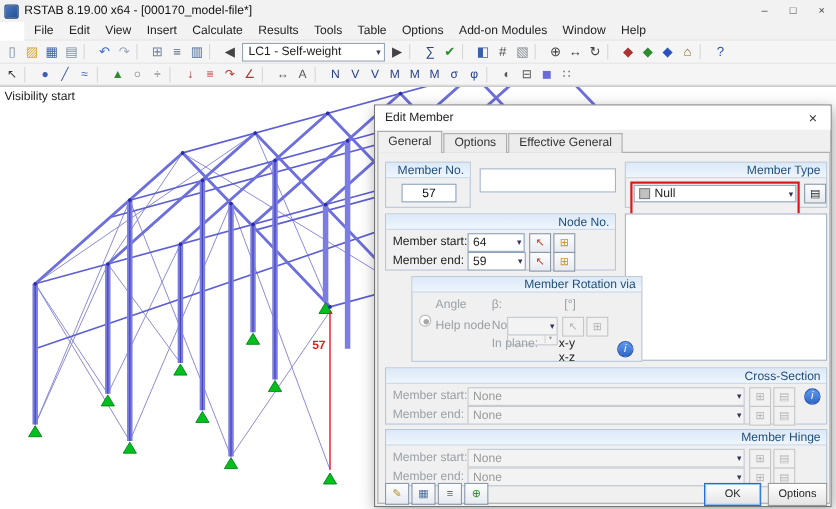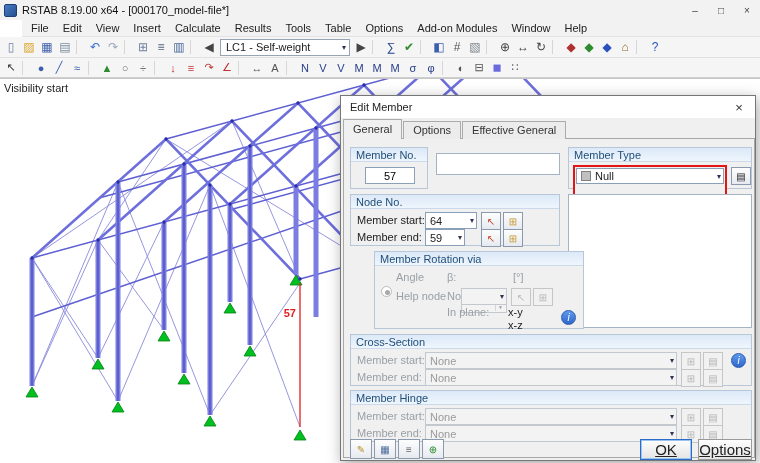--- a/index.html
+++ b/index.html
@@ -33,21 +33,21 @@
   
   .dialog { position:absolute; left:340px; top:95px; width:416px; height:366px; background:#f0f0f0; border:1px solid #767676; box-shadow:2px 4px 14px rgba(0,0,0,.35); }
   .dlg-title { height:22px; background:#fff; display:flex; align-items:center; padding-left:9px; }
   .dlg-close { width:32px; height:22px; margin-left:auto; display:flex; align-items:center; justify-content:center; font-size:13px; color:#333; }
   .dlg-tabs { position:absolute; left:2px; top:23px; height:20px; display:flex; align-items:flex-end; z-index:2; }
   .tab { height:18px; line-height:17px; padding:0 9px; border:1px solid #ababab; border-bottom:none; background:#ececec; margin-right:1px; color:#333; }
   .tab.active { height:20px; line-height:19px; background:#f0f0f0; }
   .dlg-body { position:absolute; left:2px; top:42px; width:412px; bottom:2px; border:1px solid #a8a8a8; background:#f0f0f0; }
 
   .grp { position:absolute; border:1px solid #b8c7d8; background:#f0f0f0; }
-  .grp-h { height:14px; line-height:14px; padding:0 5px; font-size:11px; color:#1f4e79; background:linear-gradient(#dce9f8,#eef5fc); border-bottom:1px solid #cbd9ea; white-space:nowrap; }
+  .grp-h { height:14px; line-height:14px; padding:0 5px; font-size:11px; color:#1f4e79; background:linear-gradient(#dce9f8,#eef5fc); border-bottom:1px solid #cbd9ea; white-space:nowrap;text-align:right; }
   .abs { position:absolute; }
   .lbl { color:#222; line-height:17px; white-space:nowrap; }
   .glbl { color:#9aa0a6; line-height:17px; white-space:nowrap; }
 
   .inp { height:17px; border:1px solid #8aa0b8; background:#fff; font:11px "Liberation Sans",sans-serif; text-align:center; width:100%; }
   .cmb { height:17px; background:#fff; border:1px solid #8aa0b8; display:flex; align-items:center; justify-content:space-between; padding:0 2px 0 4px; }
   .cmb.dis { background:#f3f3f3; color:#9a9a9a; border-color:#c2c8ce; }
   .swatch { width:10px; height:10px; background:#c0c0c0; border:1px solid #808080; margin-right:4px; }
   .red-wrap { position:absolute; border:2px solid #e01515; padding:1px; background:#f0f0f0; }
   .ibtn { width:20px; height:18px; border:1px solid #8a9aac; background:linear-gradient(#fdfdfd,#e6eaf0); display:flex; align-items:center; justify-content:center; font-size:10px; }
@@ -57,21 +57,21 @@
 
   .radio { width:11px; height:11px; border-radius:50%; border:1px solid #8a8a8a; background:#fff; display:inline-block; position:relative; }
   .radio.checked::after { content:""; position:absolute; left:3px; top:3px; width:5px; height:5px; border-radius:50%; background:#444; }
   .radio.dis { border-color:#bcbcbc; }
   .radio.dis.checked::after { background:#a8a8a8; }
 
   .spin { height:17px; background:#f3f3f3; border:1px solid #c2c8ce; position:relative; }
   .spin .arr { position:absolute; right:1px; width:10px; height:7px; font-size:5px; color:#999; text-align:center; line-height:7px; border-left:1px solid #d5d5d5; }
   .spin .up { top:1px; } .spin .dn { bottom:1px; }
 
-  .btn { height:21px; border:1px solid #9a9a9a; background:linear-gradient(#fefefe,#e4e4e4); font-size:15px; display:flex; align-items:center; justify-content:center;text-decoration:underline; }
+  .btn { height:21px; border:1px solid #9a9a9a; background:linear-gradient(#fefefe,#e4e4e4); font-size:10px; display:flex; align-items:center; justify-content:center; }
   .btn.default { border:1px solid #2a6cc8; box-shadow:inset 0 0 0 1px #9cc3ef; }
 </style>
 </head>
 <body>
 
 <div class="titlebar" data-name="titlebar">
   <div class="app-icon" data-name="app-icon"></div>
   <div class="title-text" data-name="window-title">RSTAB 8.19.00 x64 - [000170_model-file*]</div>
   <div class="win-btn" data-name="minimize-button">–</div>
   <div class="win-btn" data-name="maximize-button">□</div>
@@ -319,21 +319,21 @@
     <div class="grp" style="left:6px;top:55px;width:210px;height:52px;" data-name="node-no-group">
       <div class="grp-h" data-name="node-no-header">Node No.</div>
       <div class="abs lbl" style="left:6px;top:17px;" data-name="member-start-label">Member start:</div>
       <div class="cmb abs" style="left:74px;top:17px;width:52px;" data-name="member-start-node-combo">
         <span data-name="member-start-node-value">64</span>
         <span class="car" data-name="chevron-down-icon">▾</span>
       </div>
       <div class="ibtn abs" style="left:130px;top:17px;color:#c04020;" data-name="pick-start-node-button">↖</div>
       <div class="ibtn abs" style="left:152px;top:17px;color:#c8982c;" data-name="new-start-node-button">⊞</div>
       <div class="abs lbl" style="left:6px;top:34px;" data-name="member-end-label">Member end:</div>
-      <div class="cmb abs" style="left:74px;top:34px;width:40px;" data-name="member-end-node-combo">
+      <div class="cmb abs" style="left:74px;top:34px;width:53px;" data-name="member-end-node-combo">
         <span data-name="member-end-node-value">59</span>
         <span class="car" data-name="chevron-down-icon">▾</span>
       </div>
       <div class="ibtn abs" style="left:130px;top:34px;color:#c04020;" data-name="pick-end-node-button">↖</div>
       <div class="ibtn abs" style="left:152px;top:34px;color:#c8982c;" data-name="new-end-node-button">⊞</div>
     </div>
 
     <div class="grp" style="left:6px;top:112px;width:210px;height:78px;margin-left:24px;" data-name="member-rotation-group">
       <div class="grp-h" data-name="member-rotation-header">Member Rotation via</div>
       <span class="radio dis checked abs" style="left:6px;top:20px;" data-name="angle-radio"></span>

